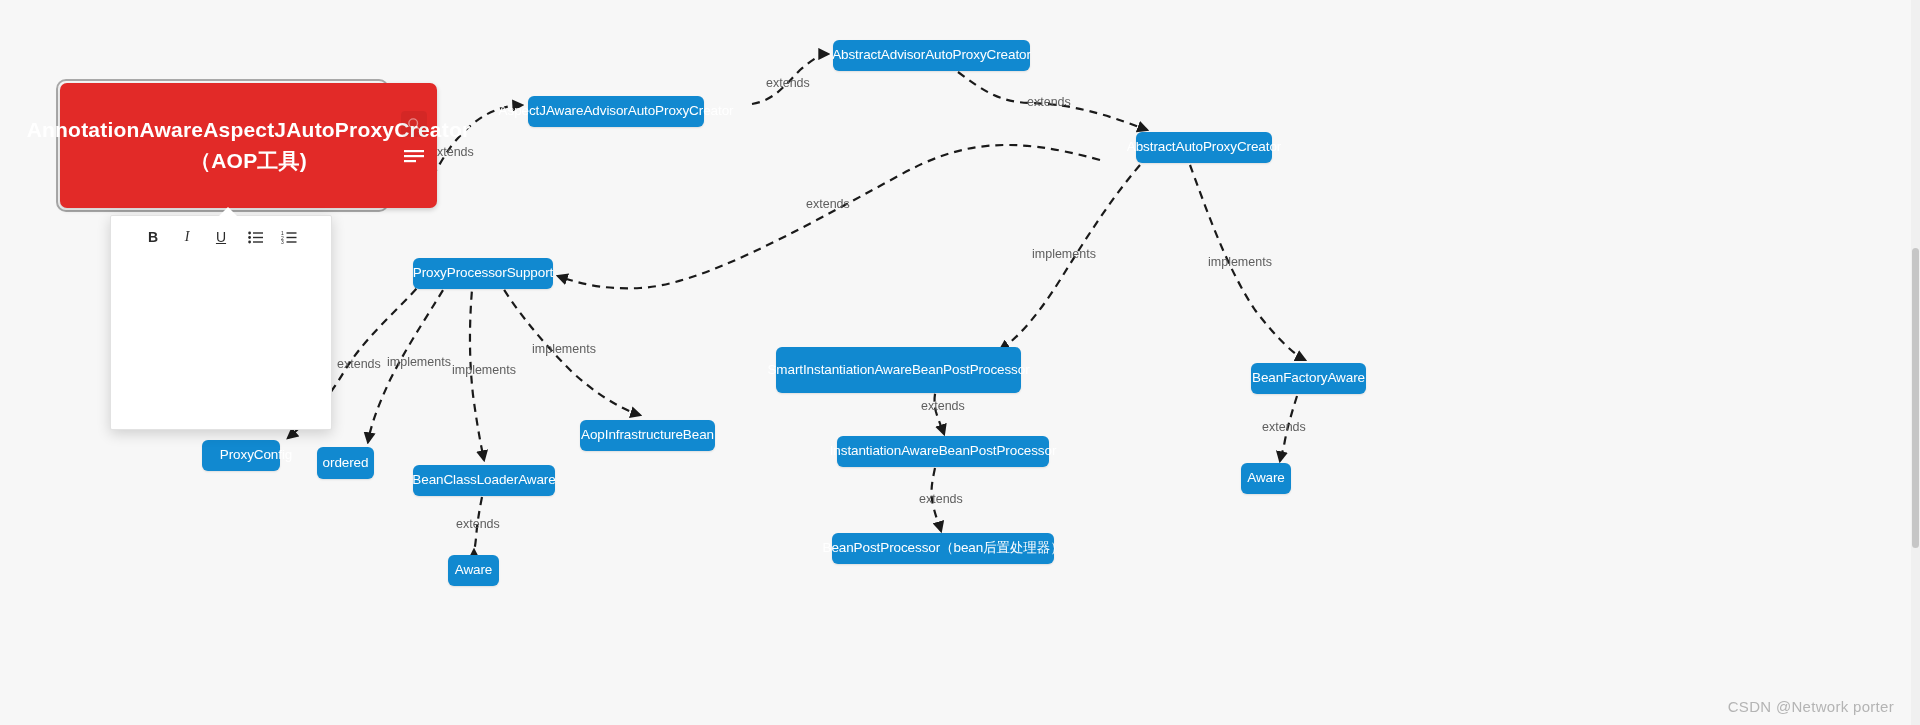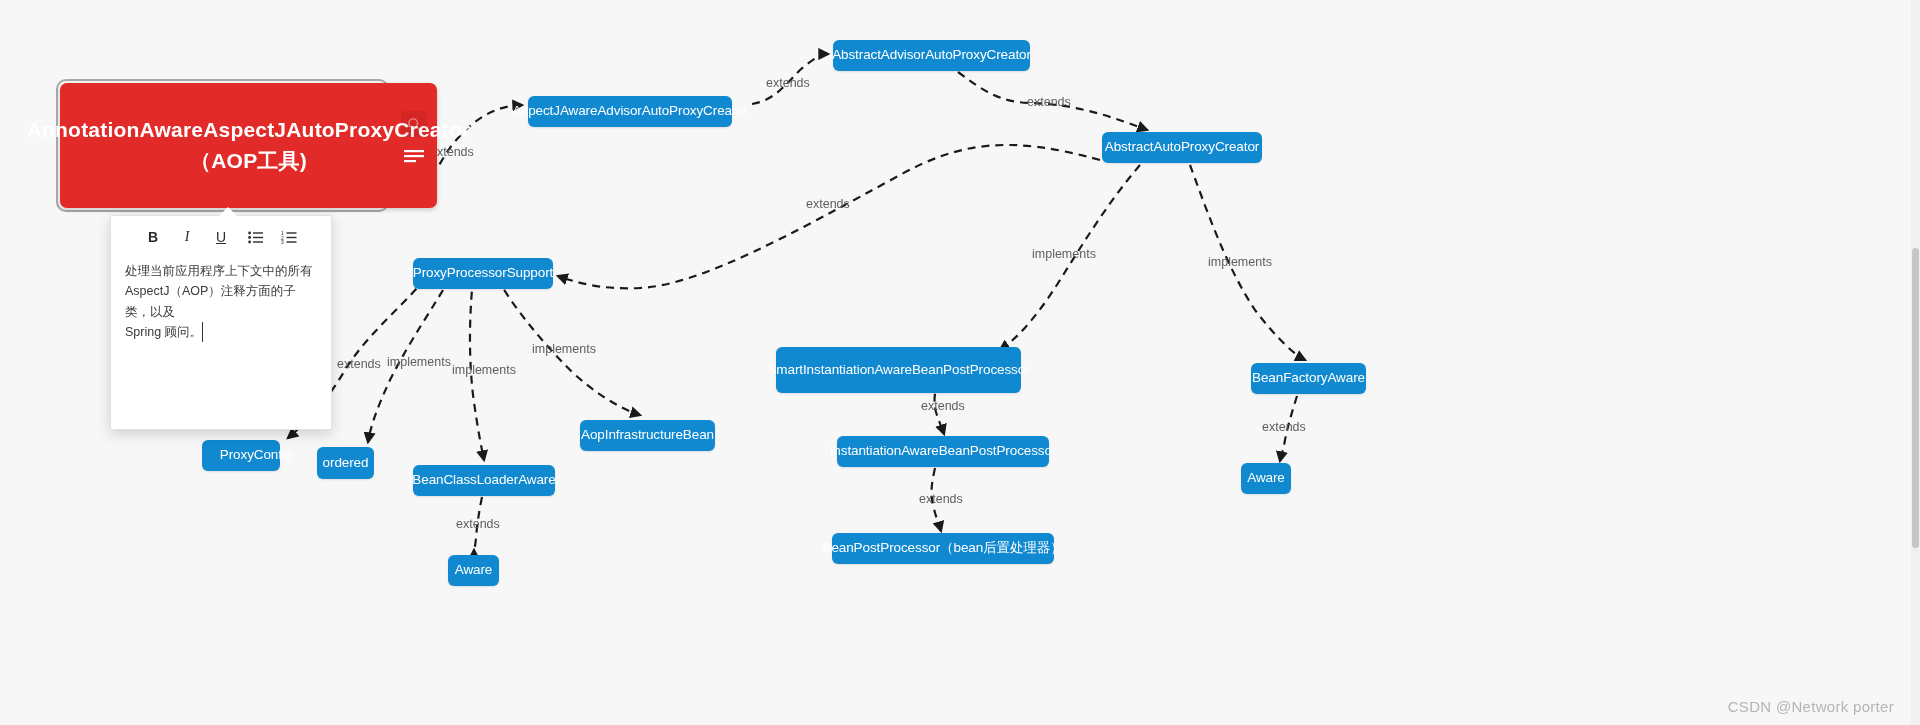--- a/index.html
+++ b/index.html
@@ -204,27 +204,27 @@
           </div>
           <div class="icon-btn">
             <svg width="22" height="16" viewBox="0 0 22 16">
               <rect x="1" y="2" width="20" height="2.2" fill="#ffffff"></rect>
               <rect x="1" y="7" width="20" height="2.2" fill="#ffffff"></rect>
               <rect x="1" y="12" width="12" height="2.2" fill="#ffffff"></rect>
             </svg>
           </div>
         </div>
       </div>
-      <div class="node" style="left: 528px; top: 96px; width: 204px; height: 31px;">
+      <div class="node" style="left: 528px; top: 96px; width: 176px; height: 31px;">
         <span>AspectJAwareAdvisorAutoProxyCreator</span>
       </div>
       <div class="node" style="left: 833px; top: 40px; width: 197px; height: 31px;">
         <span>AbstractAdvisorAutoProxyCreator</span>
       </div>
-      <div class="node" style="left: 1102px; top: 132px; width: 160px; height: 31px;">
+      <div class="node" style="left: 1136px; top: 132px; width: 136px; height: 31px;">
         <span>AbstractAutoProxyCreator</span>
       </div>
       <div class="node" style="left: 413px; top: 258px; width: 140px; height: 31px;">
         <span>ProxyProcessorSupport</span>
       </div>
       <div class="node" style="left: 776px; top: 347px; width: 245px; height: 46px;">
         <span>SmartInstantiationAwareBeanPostProcessor</span>
       </div>
       <div class="node" style="left: 837px; top: 436px; width: 212px; height: 31px;">
         <span>InstantiationAwareBeanPostProcessor</span>
@@ -274,27 +274,20 @@
         <svg width="16" height="13" viewBox="0 0 16 13" aria-hidden="true">
           <text x="0" y="4" font-size="5" fill="#2b2b2b" font-family="Liberation Sans, sans-serif">1</text>
           <text x="0" y="9.4" font-size="5" fill="#2b2b2b" font-family="Liberation Sans, sans-serif">2</text>
           <text x="0" y="13" font-size="5" fill="#2b2b2b" font-family="Liberation Sans, sans-serif">3</text>
           <rect x="5.5" y="1.3" width="10" height="1.4" fill="#2b2b2b"></rect>
           <rect x="5.5" y="5.8" width="10" height="1.4" fill="#2b2b2b"></rect>
           <rect x="5.5" y="10.3" width="10" height="1.4" fill="#2b2b2b"></rect>
         </svg>
       </div>
     </div>
-    <div class="note-body">
-      <div>处理当前应用程序上下文中的所有</div>
-      <div>AspectJ（AOP）注释方面的子类，以及</div>
-      <div>
-        <span>Spring 顾问。</span><span class="caret">&nbsp;</span>
-      </div>
-    </div>
   </div>
 
   <div id="watermark">CSDN @Network porter</div>
 
   <div id="scrollbar-track">
     <div id="scrollbar-thumb"></div>
   </div>
 </div>
 
 </body></html>

